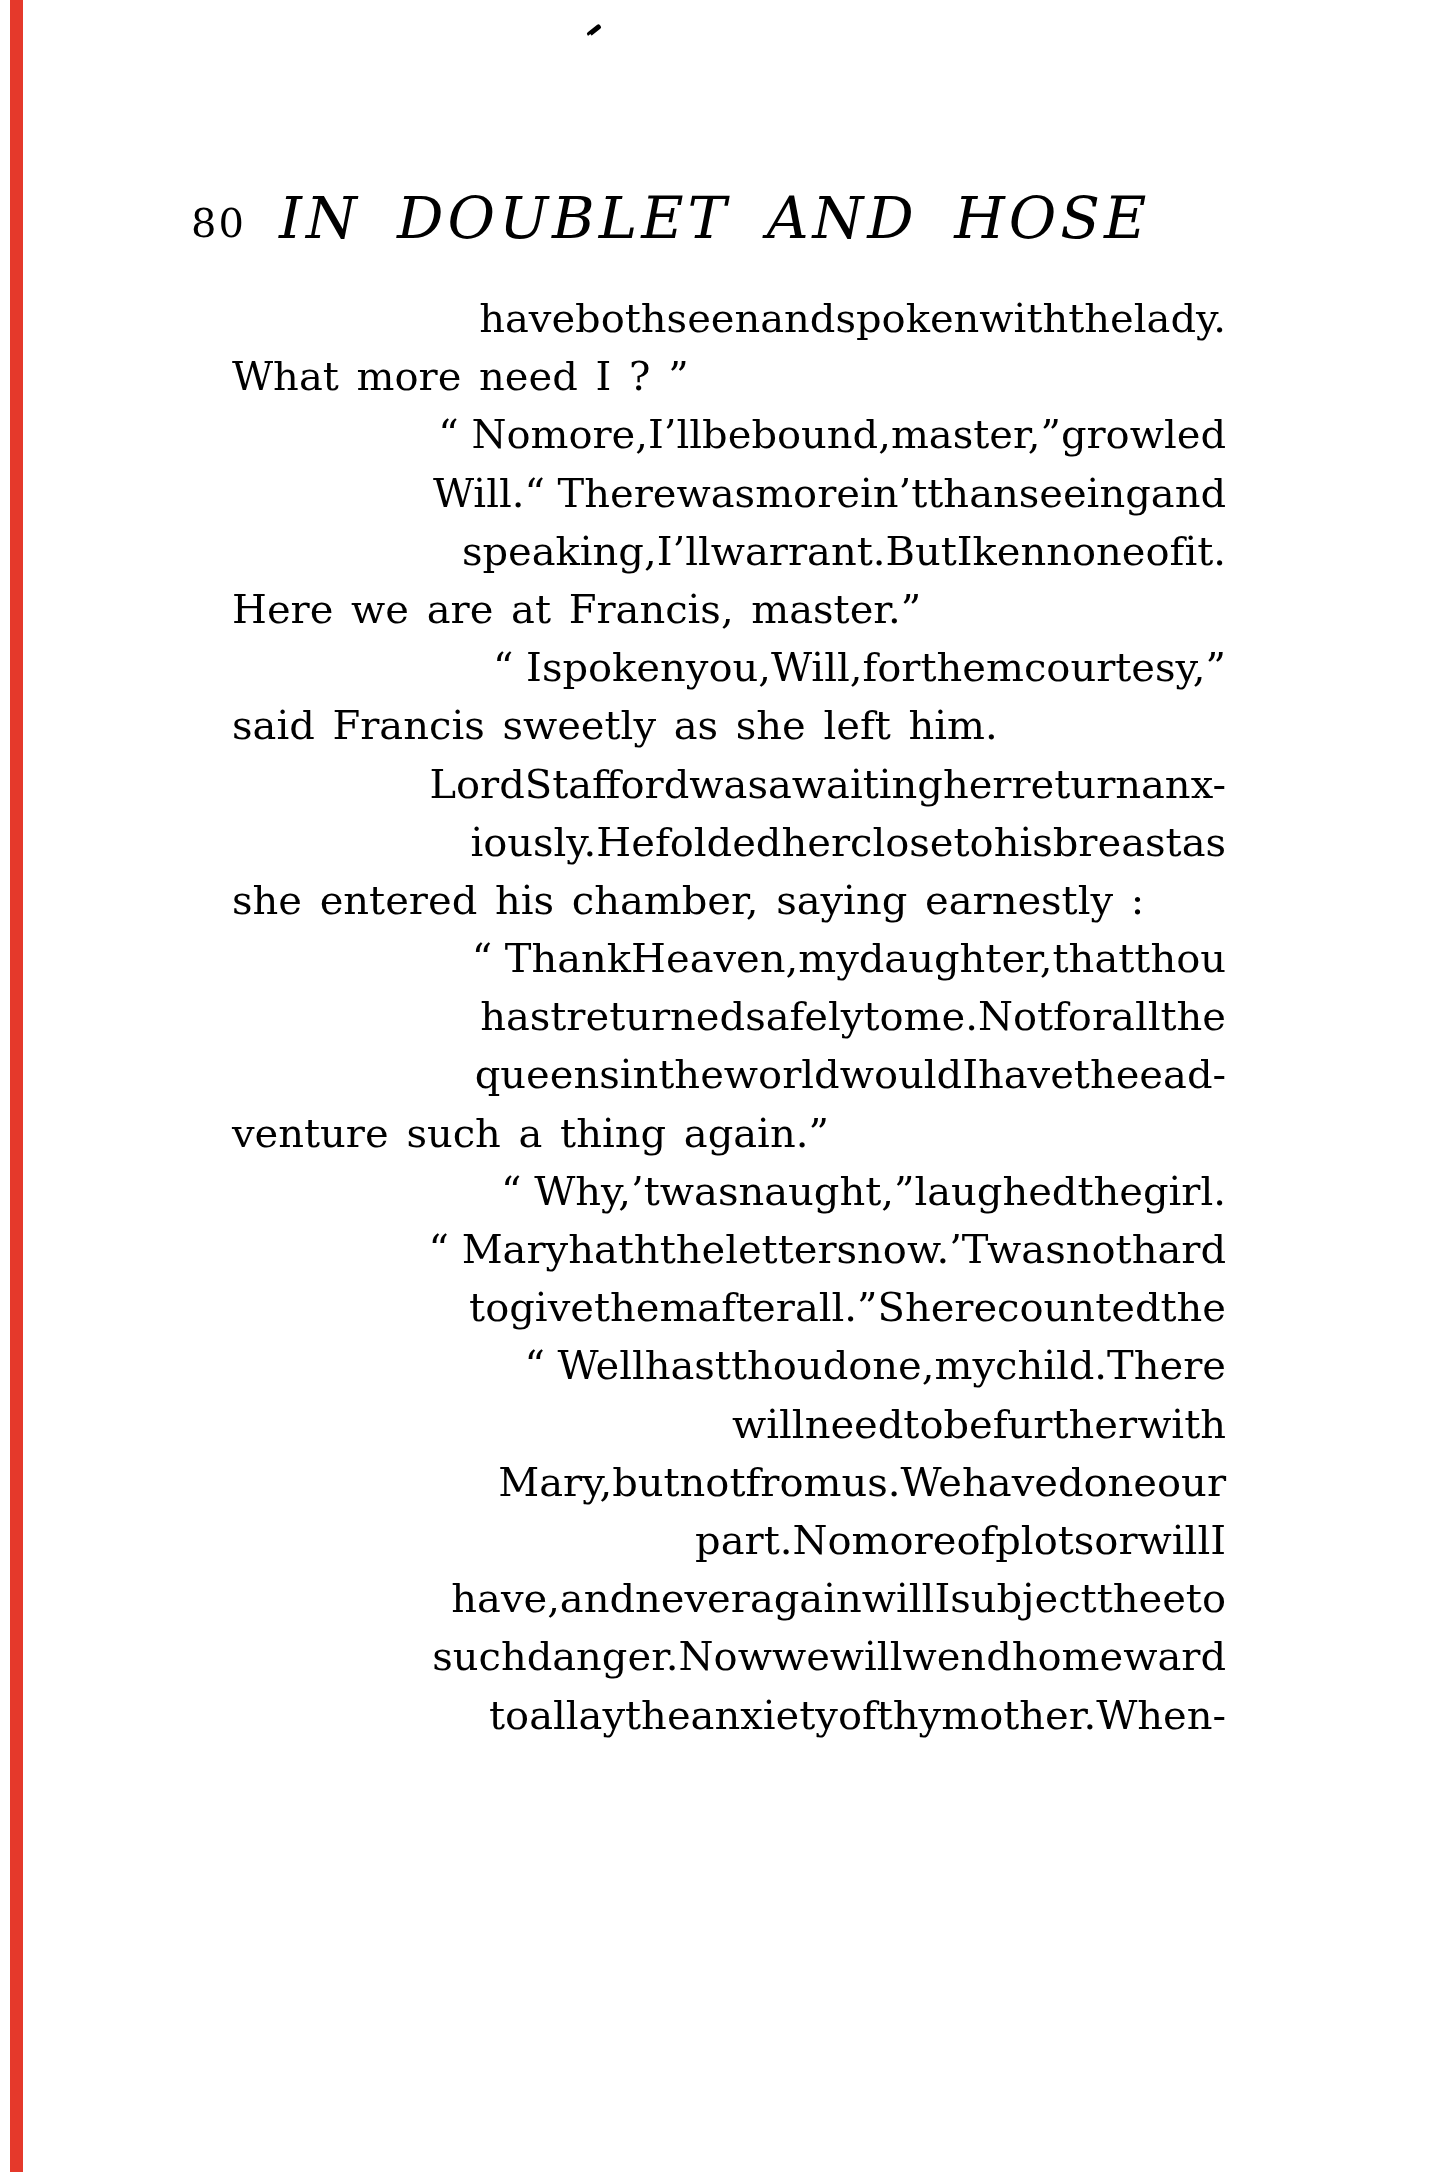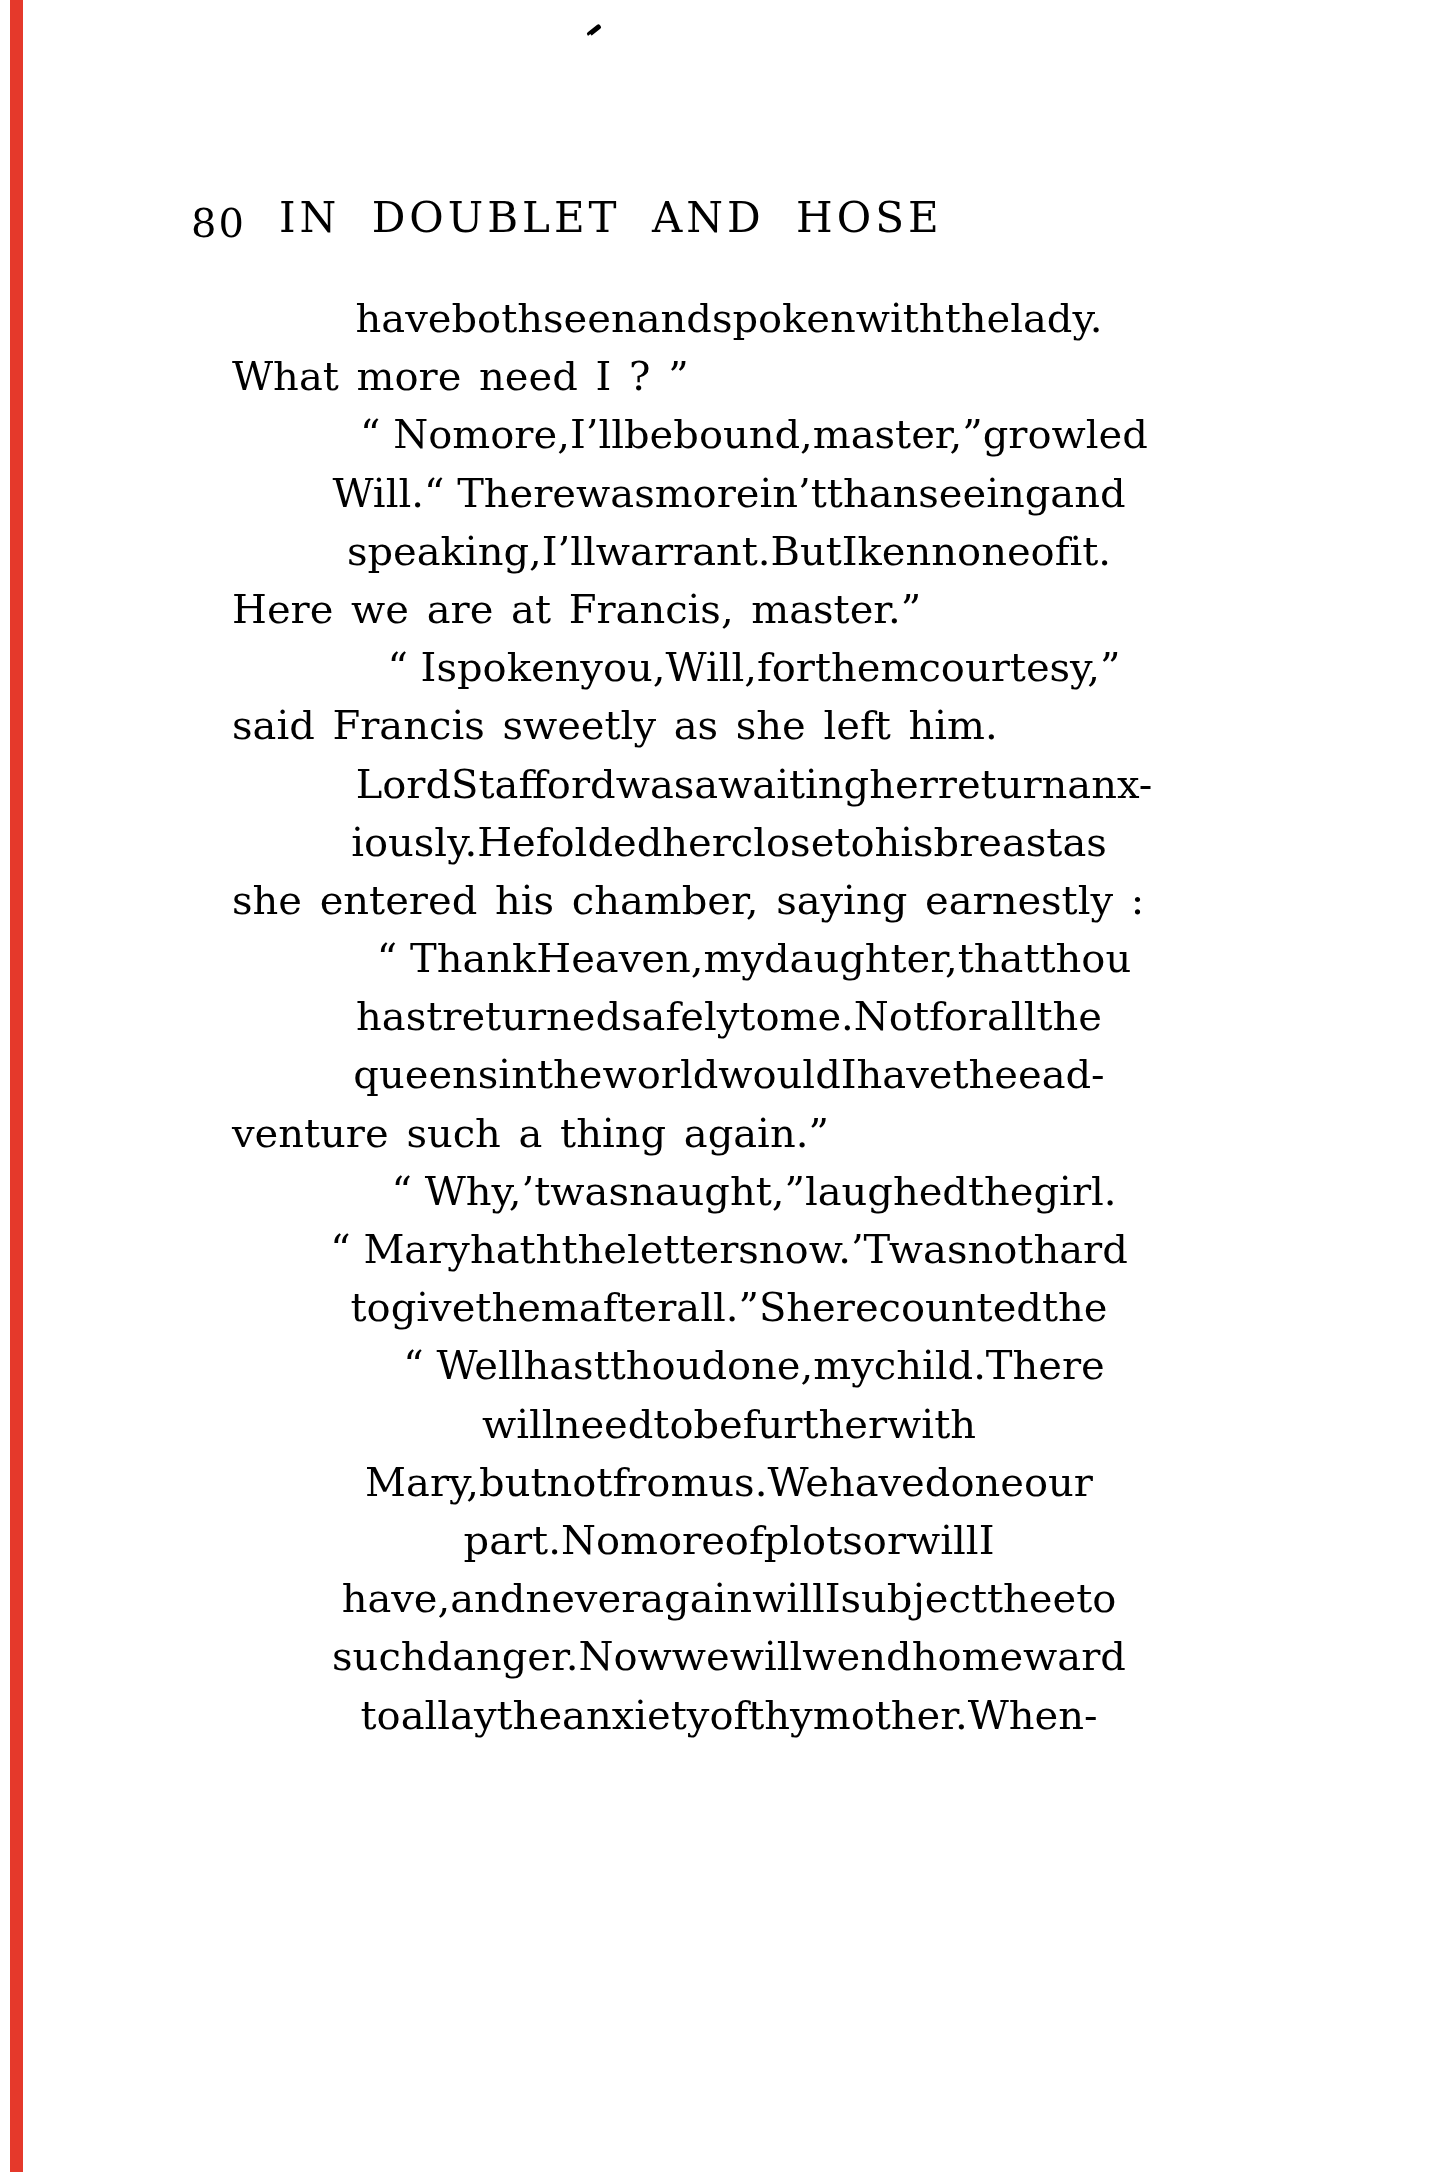--- a/index.html
+++ b/index.html
@@ -20,36 +20,37 @@
   }
   .speck:after{
     content:"";position:absolute;left:-3px;top:3px;width:6px;height:5px;background:#fff;
   }
   .pagenum{
     position:absolute;left:191px;top:194px;
     font-size:40px;line-height:58px;letter-spacing:2px;
   }
   .runtitle{
     position:absolute;left:279px;top:183px;
-    font-size:42px;line-height:70px;
+    font-size:58px;line-height:70px;
+    font-style:italic;
     letter-spacing:4px;word-spacing:14px;
     white-space:nowrap;
   }
   .textbody{
     position:absolute;left:232px;top:289px;width:994px;
     font-size:40px;
   }
   .line{
     height:58.2px;line-height:58.2px;
     white-space:nowrap;
     word-spacing:5px;
   }
   .line.ind{padding-left:50px;}
   .line.j{
-    display:flex;justify-content:center;
+    display:flex;justify-content:flex-end;
     word-spacing:0;
   }
   .line.j span{line-height:58.2px;white-space:pre;}
 </style>
 </head>
 <body>
 
 <div class="page">
   <div class="edge-stripe" style="background: rgb(229, 57, 43);"></div>
   <div class="speck"></div>

